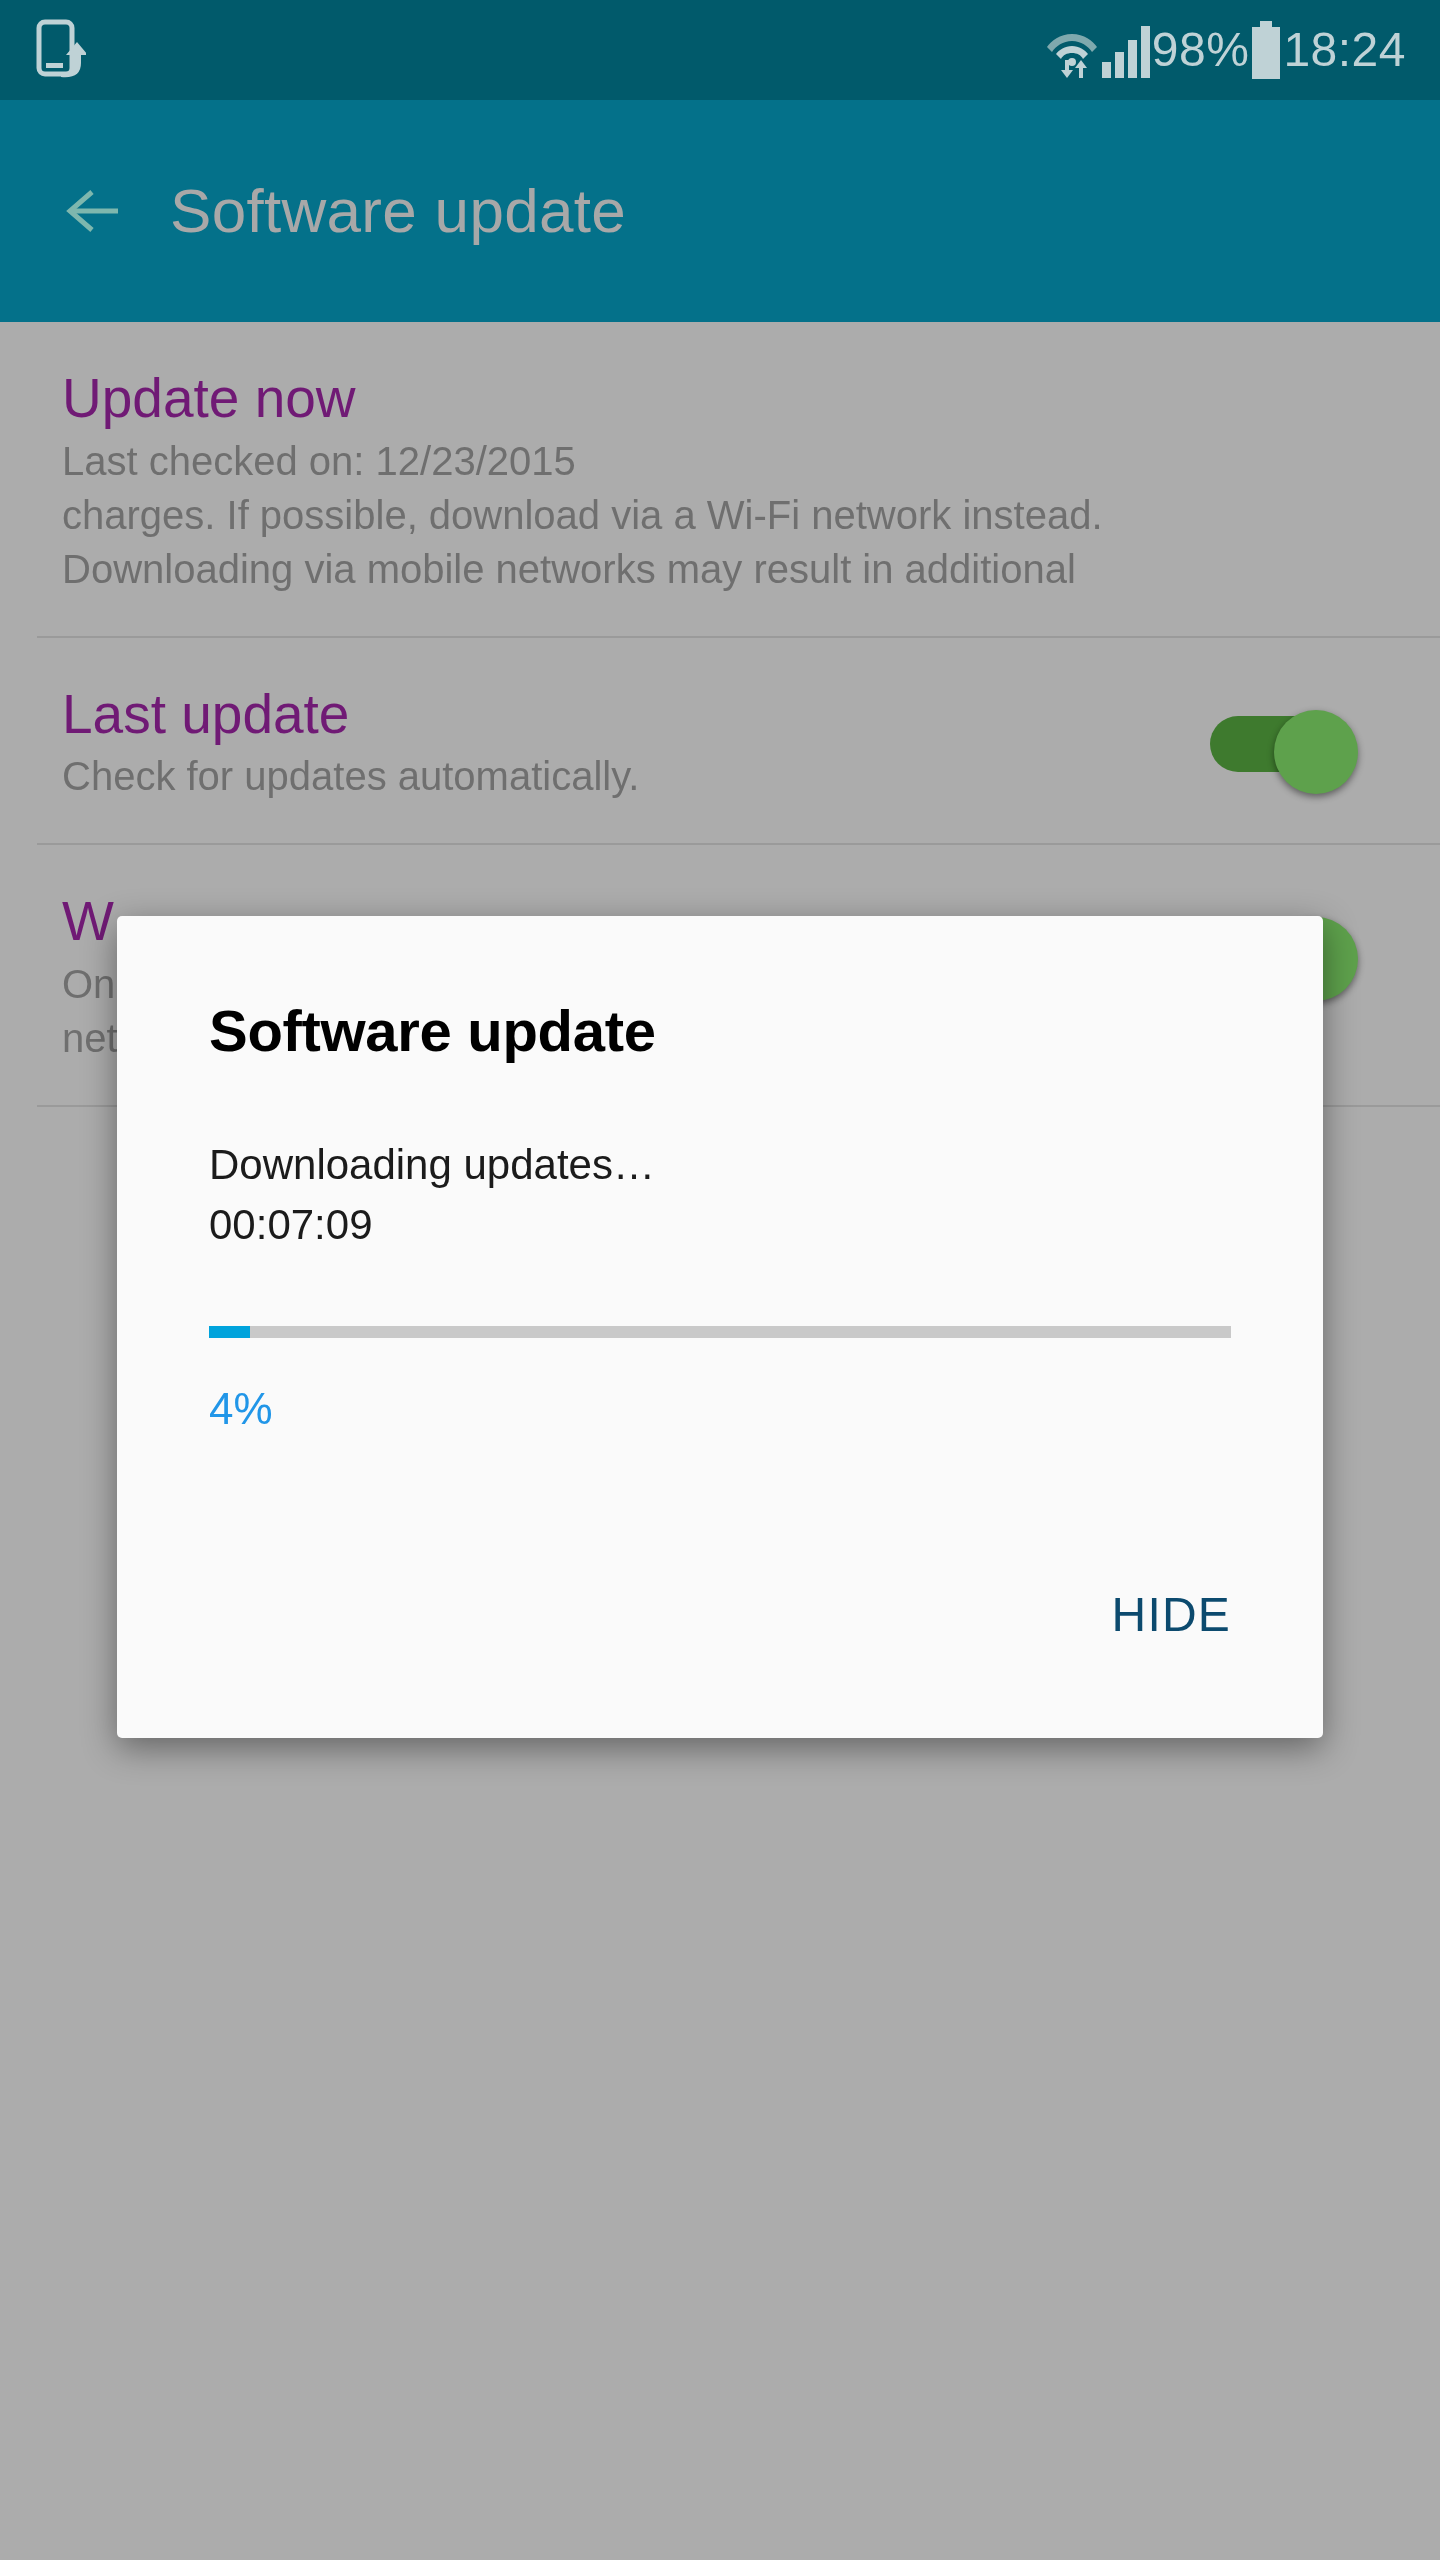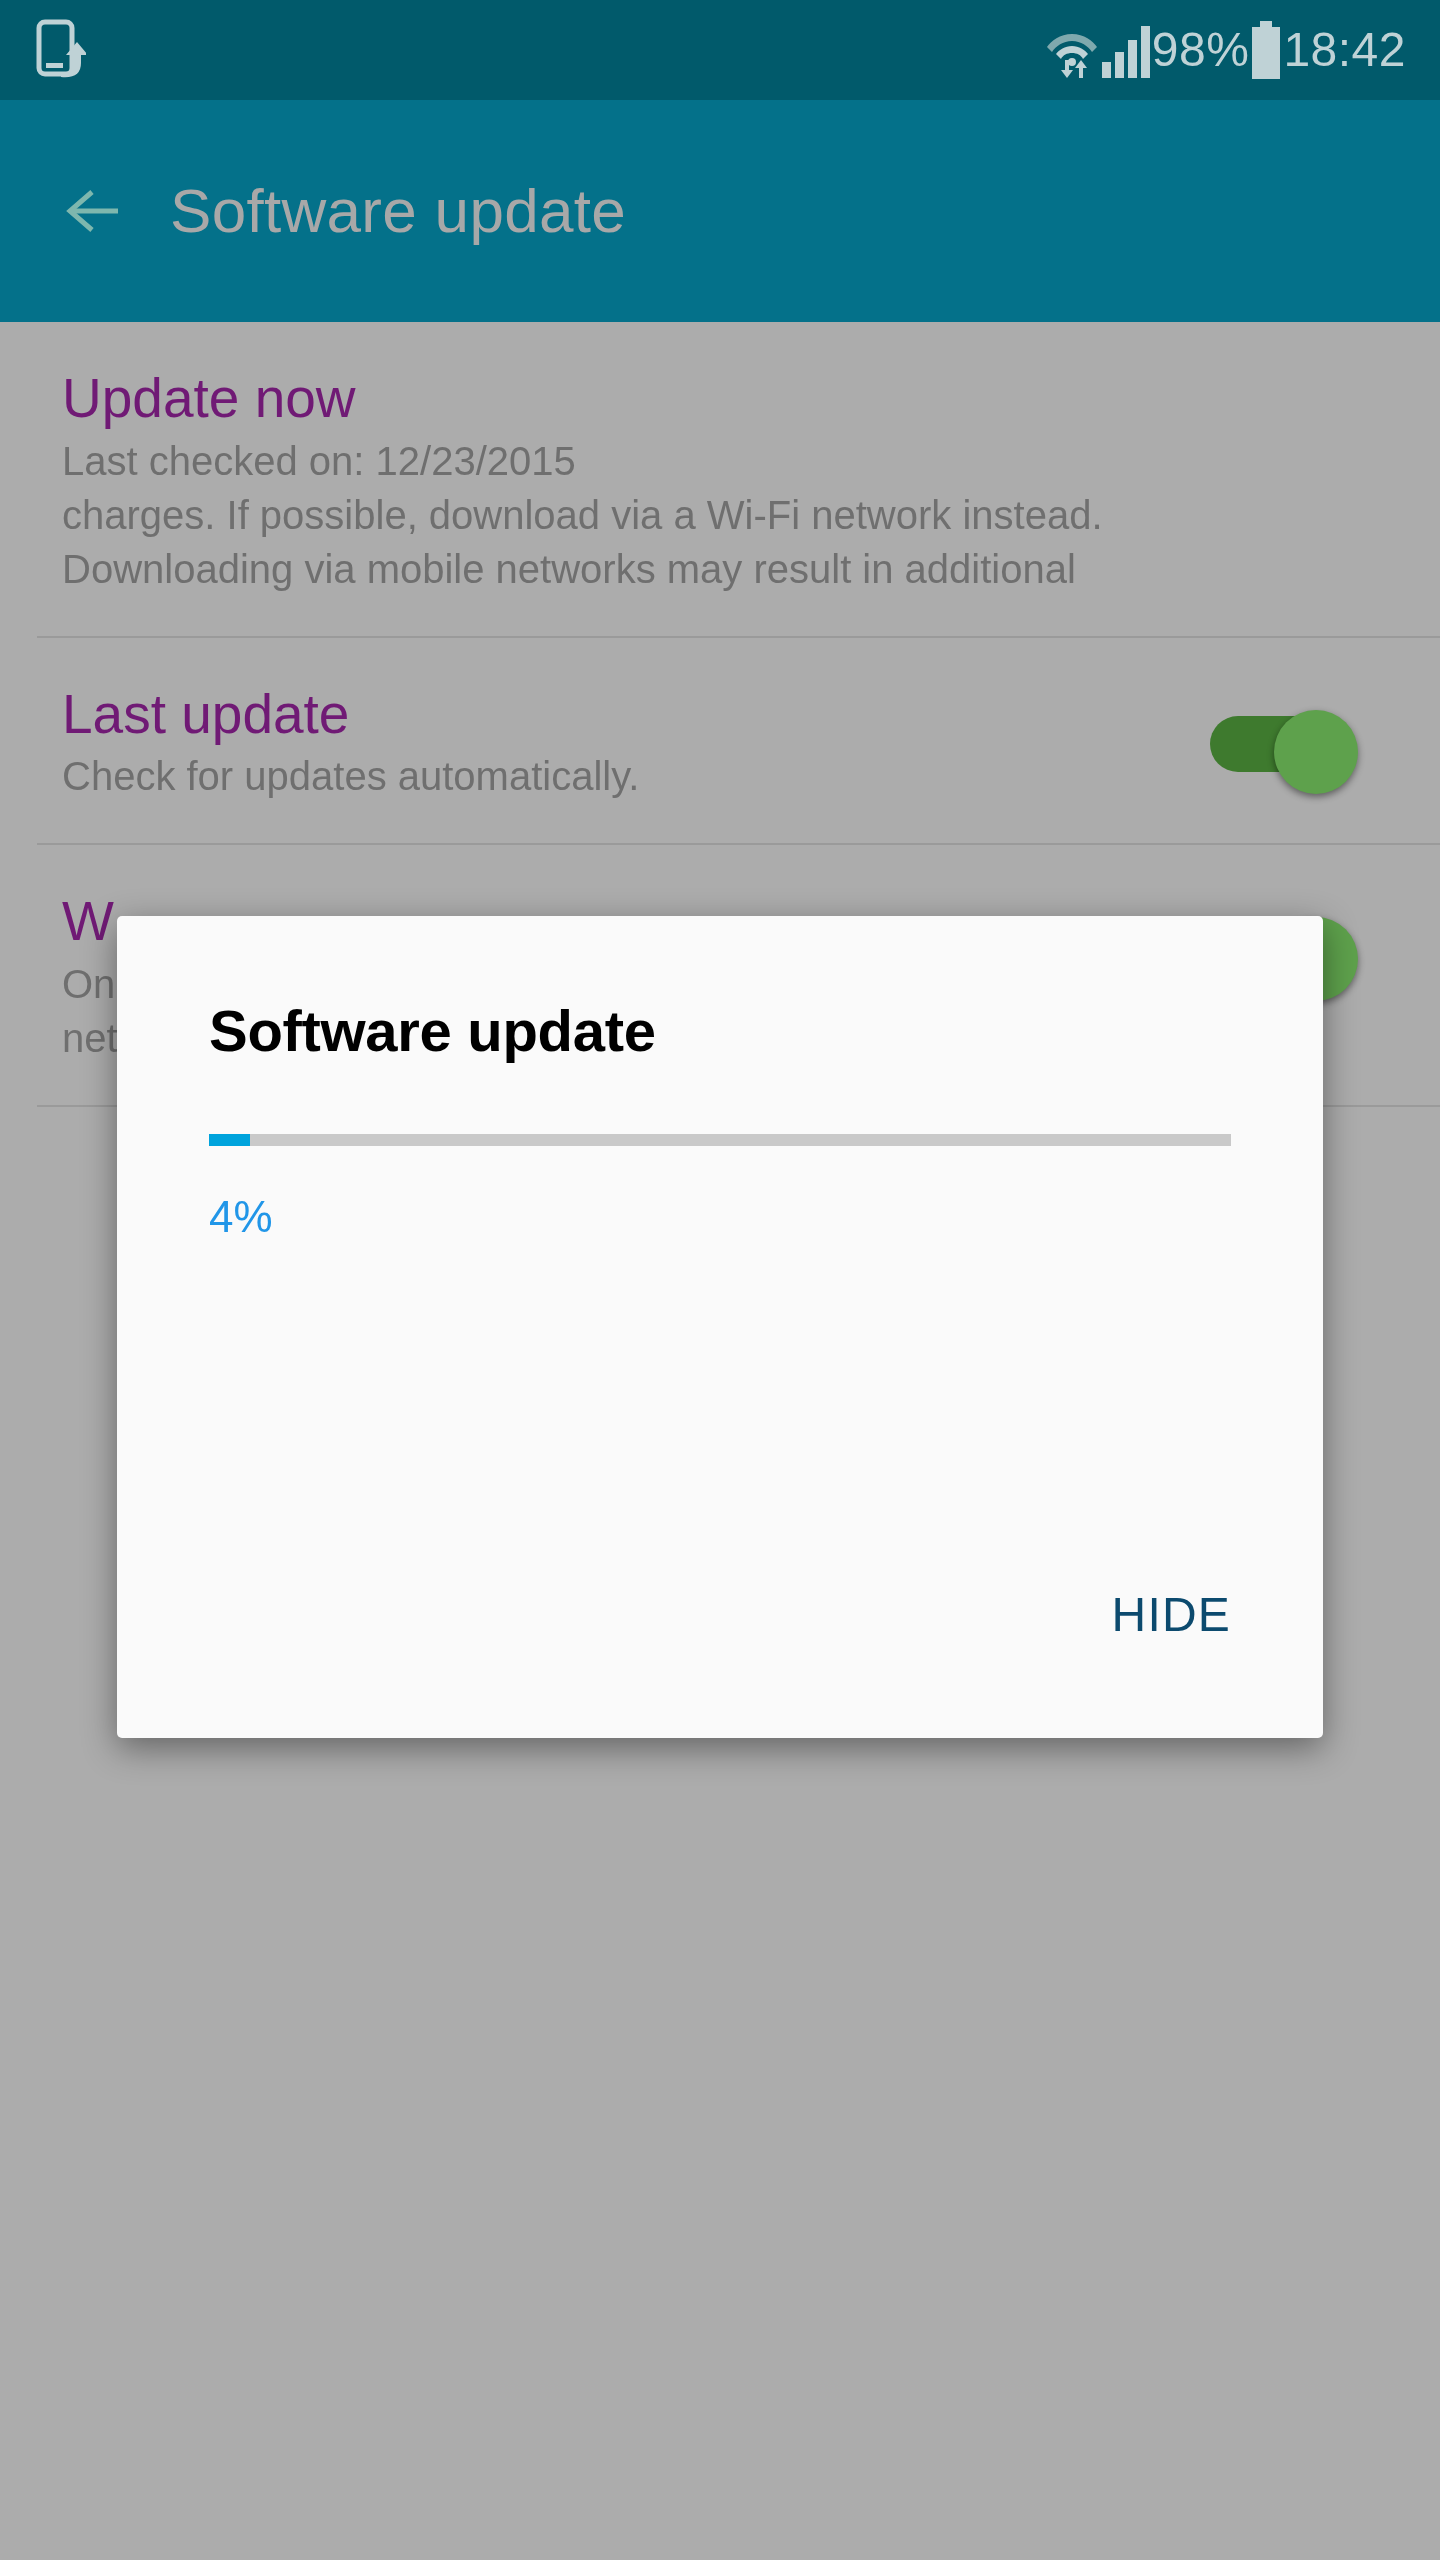--- a/index.html
+++ b/index.html
@@ -139,21 +139,21 @@
           <rect x="41" y="4" width="9" height="52" fill="#BFD2D6"></rect>
         </svg>
       </span>
       <span class="sb-text">98%</span>
       <span>
         <svg class="icon-svg" width="34" height="58" viewBox="0 0 34 58">
           <rect x="11" y="0" width="12" height="7" fill="#BFD2D6"></rect>
           <rect x="3" y="6" width="28" height="52" fill="#BFD2D6"></rect>
         </svg>
       </span>
-      <span class="sb-text">18:42</span>
+      <span class="sb-text">18:24</span>
     </div>
   </div>
 
   <div class="app-bar">
     <span class="back-arrow">
       <svg class="icon-svg" width="62" height="62" viewBox="0 0 62 62">
         <path d="M30 12 L8 31 L30 50" fill="none" stroke="#7EB7AE" stroke-width="5"></path>
         <path d="M8 31 L56 31" stroke="#7EB7AE" stroke-width="5"></path>
       </svg>
     </span>
@@ -201,20 +201,24 @@
         </div>
       </div>
     </div>
     <div class="divider"></div>
   </div>
 
   <div class="scrim"></div>
   <div class="dialog">
     <div class="dlg-title">Software update</div>
 
+    <div class="dlg-msg">
+      <span>Downloading updates…</span>
+      <span class="timer">00:07:09</span>
+    </div>
 
     <div class="progress-track">
       <div class="progress-fill" id="progress-fill" style="width: 4%;"></div>
     </div>
 
     <div class="dlg-stats">
       <span>4%</span>
     </div>
 
     <div class="dlg-actions">

